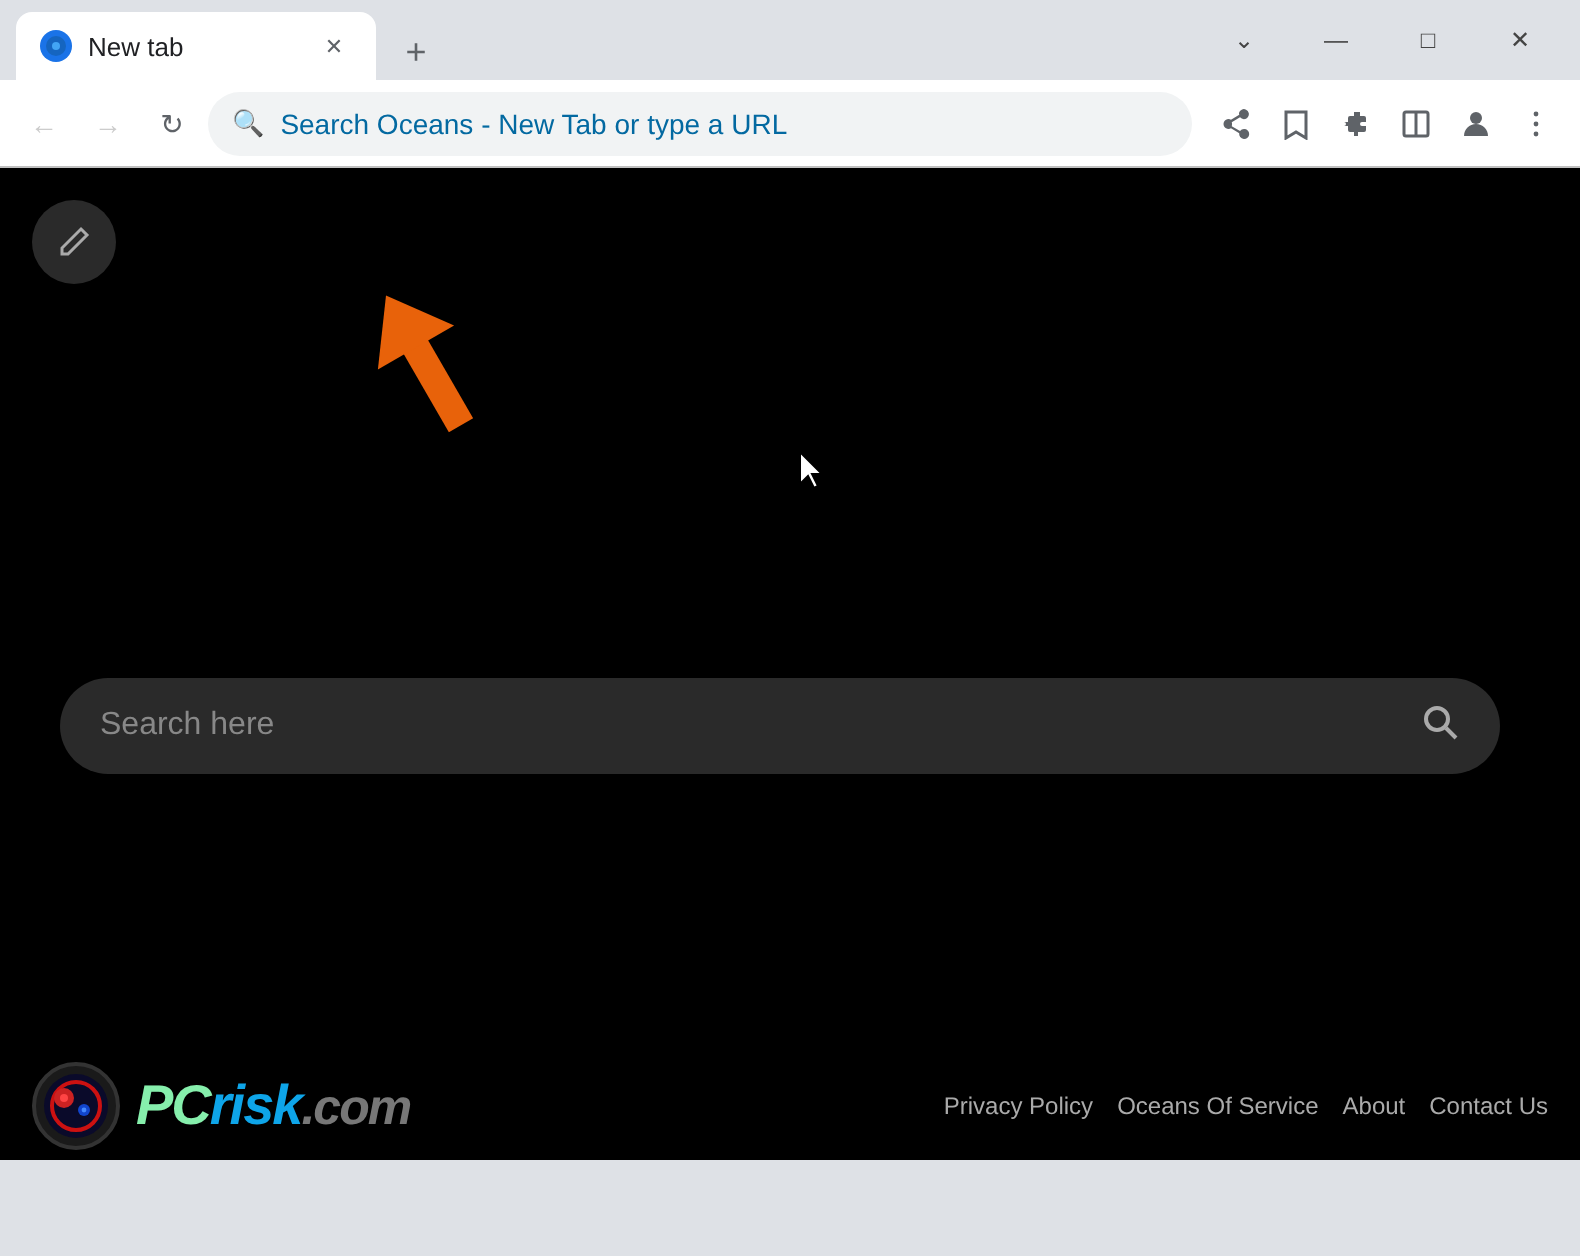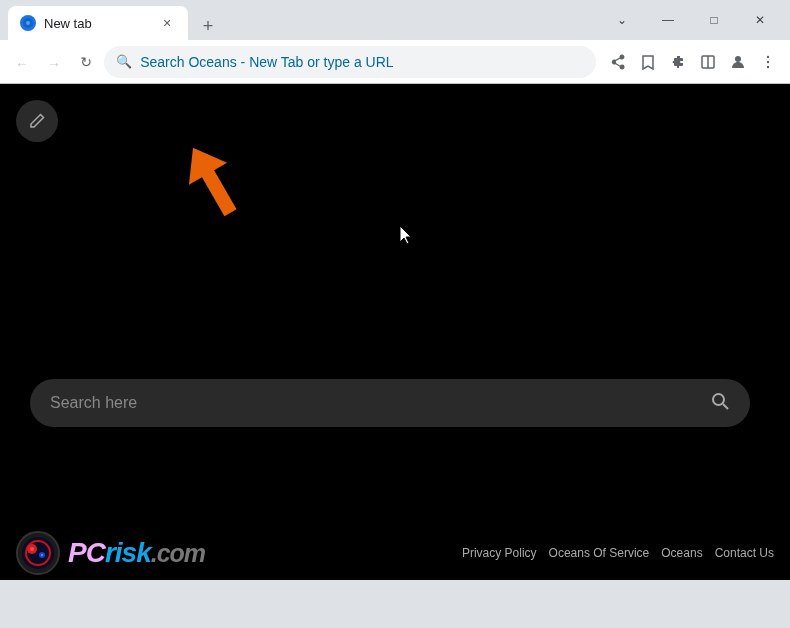--- a/index.html
+++ b/index.html
@@ -167,21 +167,20 @@
       height: 20px;
       pointer-events: none;
     }
 
     
     .search-container {
       position: absolute;
       top: 255px;
       left: 30px;
       right: 40px;
-      margin-top: 40px;
     }
     .search-box {
       width: 100%;
       height: 48px;
       background: #2a2a2a;
       border-radius: 24px;
       border: none;
       display: flex;
       align-items: center;
       padding: 0 20px;
@@ -231,21 +230,21 @@
     }
     .logo-text {
       font-size: 28px;
       font-weight: 900;
       font-style: italic;
       color: #888;
       letter-spacing: -1px;
       line-height: 1;
     }
     .logo-text .pc {
-      color: #f0abfc;
+      color: #86efac;
     }
     .logo-text .risk {
       color: #0ea5e9;
     }
     .logo-text .dot-com {
       color: #777;
       font-size: 25px;
     }
 
     .footer-links {
@@ -394,19 +393,19 @@
           </svg>
         </div>
         <div class="logo-text">
           <span class="pc">PC</span><span class="risk">risk</span><span class="dot-com">.com</span>
         </div>
       </div>
 
       <div class="footer-links">
         <a class="footer-link">Privacy Policy</a>
         <a class="footer-link">Oceans Of Service</a>
-        <a class="footer-link">Oceans</a>
+        <a class="footer-link">About</a>
         <a class="footer-link">Contact Us</a>
       </div>
     </div>
 
   </div>
 </div>
 
 </body></html>

